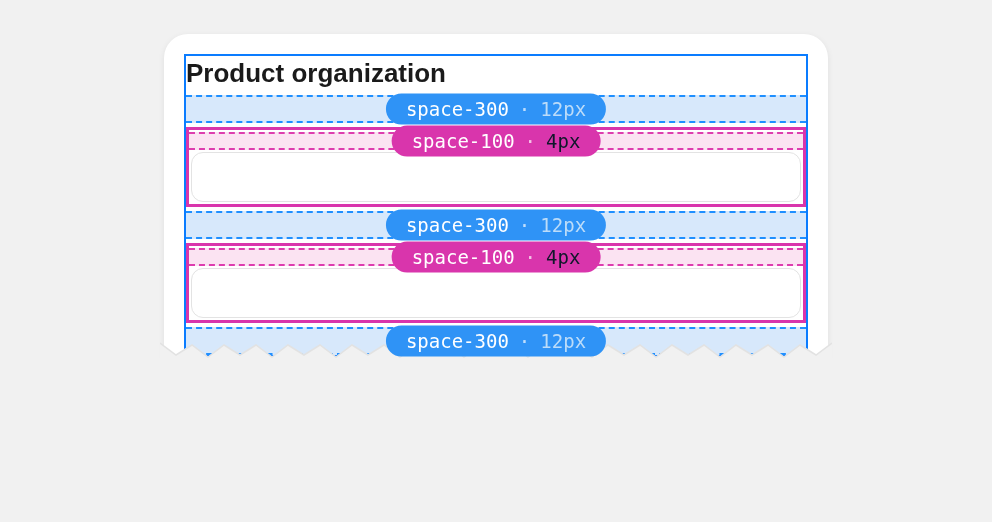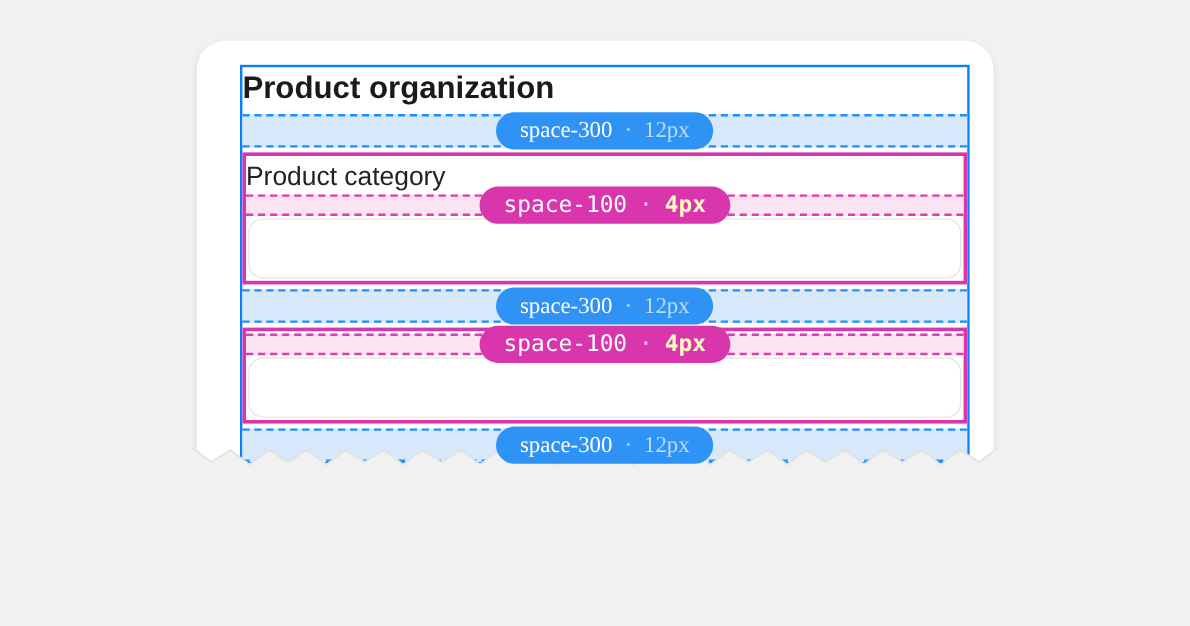--- a/index.html
+++ b/index.html
@@ -12,21 +12,21 @@
     justify-content: center;
     padding-top: 34px;
     overflow: hidden;
   }
 
   .card {
     width: 664px;
     background: #ffffff;
     border-radius: 24px 24px 0 0;
     box-shadow: 0 2px 6px rgba(0,0,0,0.08);
-    padding: 20px 20px 0 36px;
+    padding: 20px 20px 0 20px;
     position: relative;
   }
 
   .outer-box {
     border: 2px solid #0a7cff;
     background: #fff;
     padding: 0;
   }
 
   .heading {
@@ -75,24 +75,24 @@
     padding: 6px 20px 6px 20px;
     font-family: ui-monospace, SFMono-Regular, Menlo, Consolas, monospace;
     font-size: 19px;
     white-space: nowrap;
     display: flex;
     align-items: baseline;
     gap: 10px;
     z-index: 5;
     line-height: 1;
   }
-  .pill-blue { background: #2f93f6; color: #ffffff; font-family: Liberation Serif, serif; }
+  .pill-blue { background: #2f93f6; color: #ffffff; }
   .pill-blue .px { color: #bcdcf9; }
   .pill-pink { background: #d935ac; color: #ffffff; }
-  .pill-pink .px { color: #fef9c3; font-weight: bold; }
+  .pill-pink .px { color: #0f172a; }
   .pill .dot { opacity: 0.7; }
 
   .field-box {
     border: 3px solid #d935ac;
     background: #fff;
     padding: 0;
   }
   .field-box .label {
     font-size: 22px;
     color: #222;
@@ -133,21 +133,20 @@
     <div class="gap-300">
       <div class="fill"></div>
       <div class="pill pill-blue">
         <span>space-300</span>
         <span class="dot">·</span>
         <span class="px">12px</span>
       </div>
     </div>
 
     <div class="field-box">
-      <div class="label">Product category</div>
       <div class="gap-100">
         <div class="fill"></div>
         <div class="pill pill-pink">
           <span>space-100</span>
           <span class="dot">·</span>
           <span class="px">4px</span>
         </div>
       </div>
       <div class="slot"></div>
     </div>

